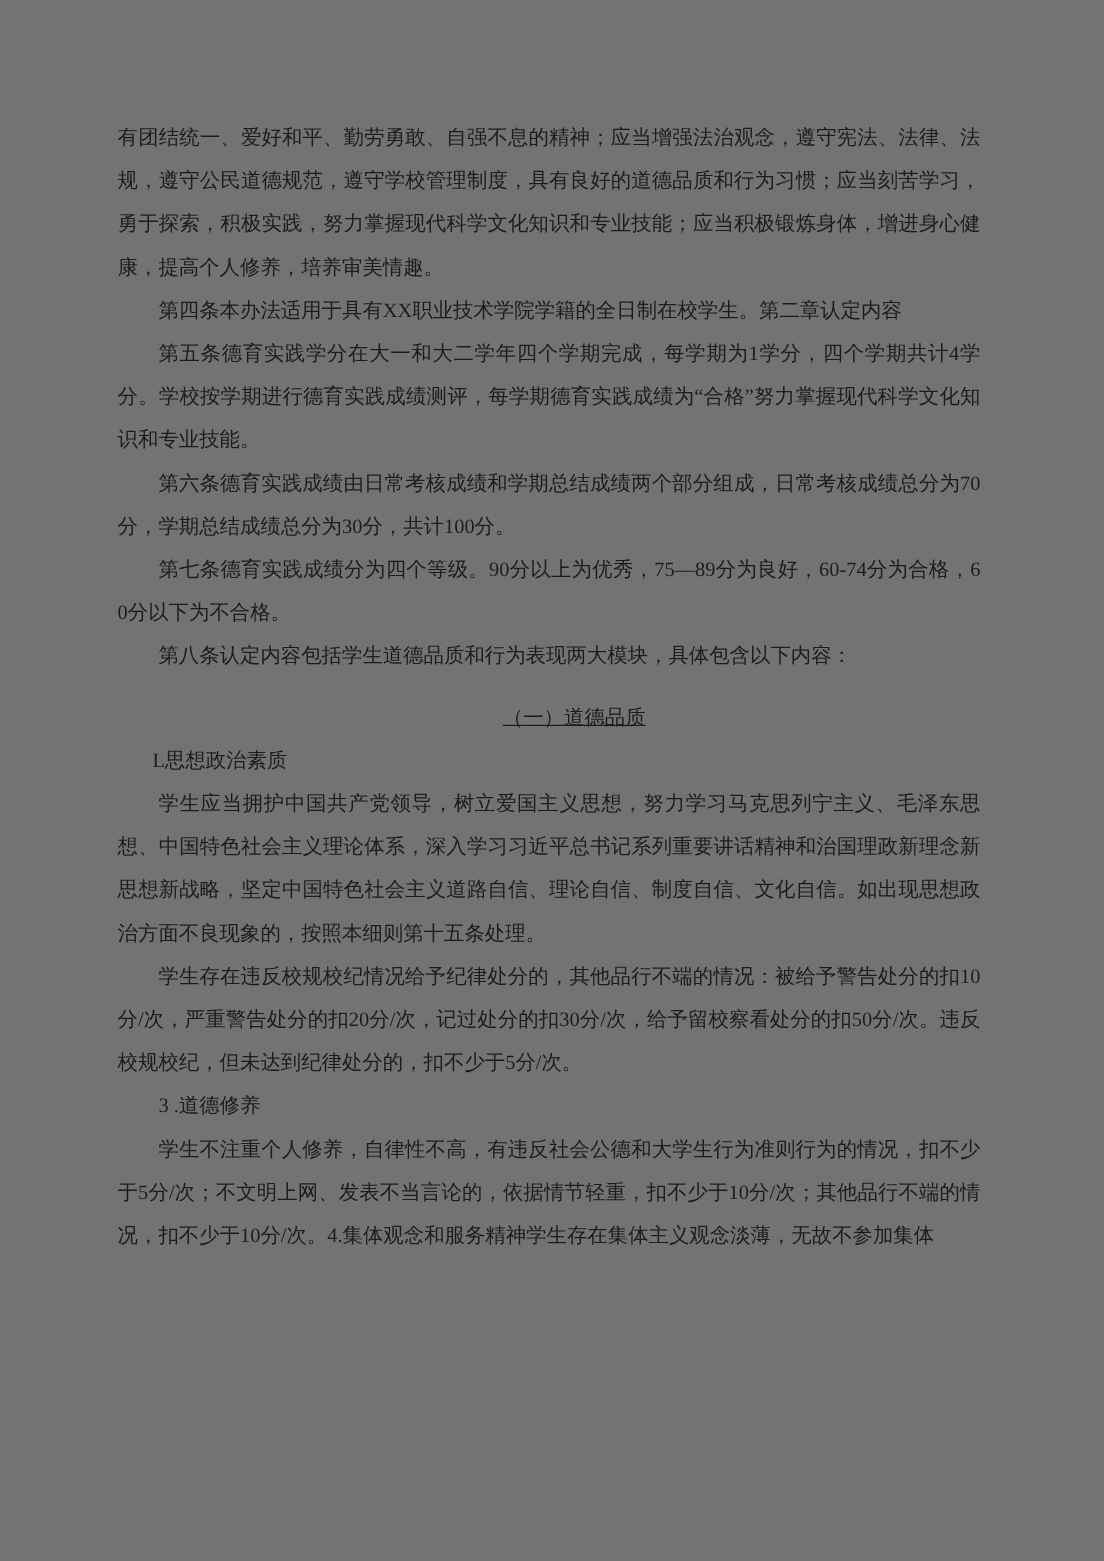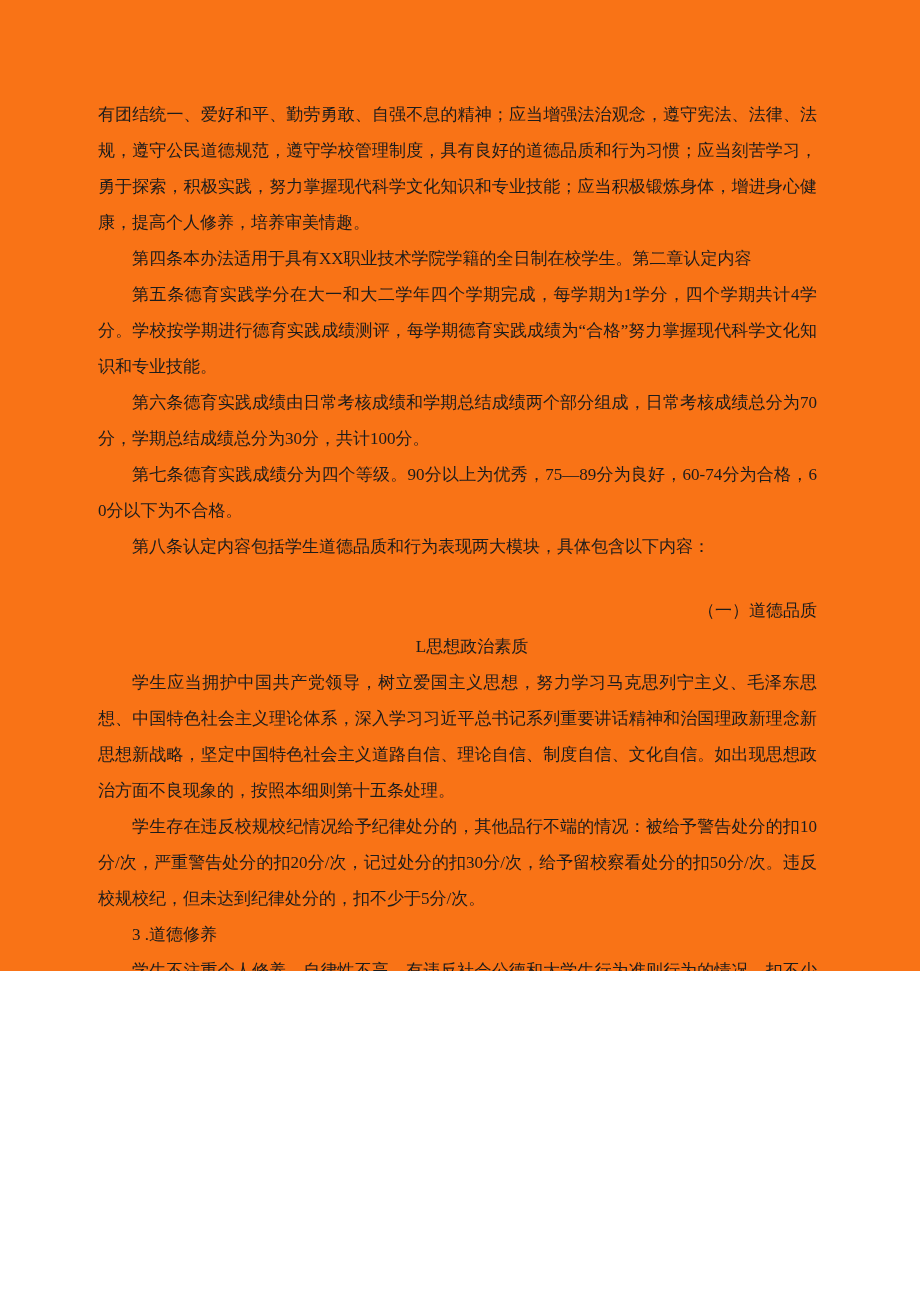--- a/index.html
+++ b/index.html
@@ -3,22 +3,22 @@
 <meta charset="utf-8">
 <style>
   html, body {
     margin: 0;
     padding: 0;
     background: #ffffff;
   }
   .page {
     position: relative;
     width: 920px;
-    height: 971px;
-    background: #f97316;
+    height: 1301px;
+    background: #737373;
     overflow: hidden;
     font-family: "Liberation Serif", "DejaVu Serif", serif;
   }
   .content {
     position: absolute;
     left: 98px;
     top: 97px;
     width: 719px;
     color: #1c1c1c;
     font-size: 17px;
@@ -31,26 +31,27 @@
     padding: 0;
   }
   p.indent {
     text-indent: 34px;
   }
   p.no-indent {
     text-indent: 0;
   }
   p.section-heading {
     text-indent: 42px;
-    margin-top: 28px;
-    text-align: right;
+    margin-top: 15px;
+    text-align: center;
+    text-decoration: underline;
   }
   p.sub-heading {
     text-indent: 29px;
-    text-align: center;
+    text-align: left;
   }
 </style>
 </head>
 <body>
 
 <div class="page">
   <div class="content">
     <p class="no-indent">有团结统一、爱好和平、勤劳勇敢、自强不息的精神；应当增强法治观念，遵守宪法、法律、法规，遵守公民道德规范，遵守学校管理制度，具有良好的道德品质和行为习惯；应当刻苦学习，勇于探索，积极实践，努力掌握现代科学文化知识和专业技能；应当积极锻炼身体，增进身心健康，提高个人修养，培养审美情趣。</p>
     <p class="indent">第四条本办法适用于具有XX职业技术学院学籍的全日制在校学生。第二章认定内容</p>
     <p class="indent">第五条德育实践学分在大一和大二学年四个学期完成，每学期为1学分，四个学期共计4学分。学校按学期进行德育实践成绩测评，每学期德育实践成绩为“合格”努力掌握现代科学文化知识和专业技能。</p>

